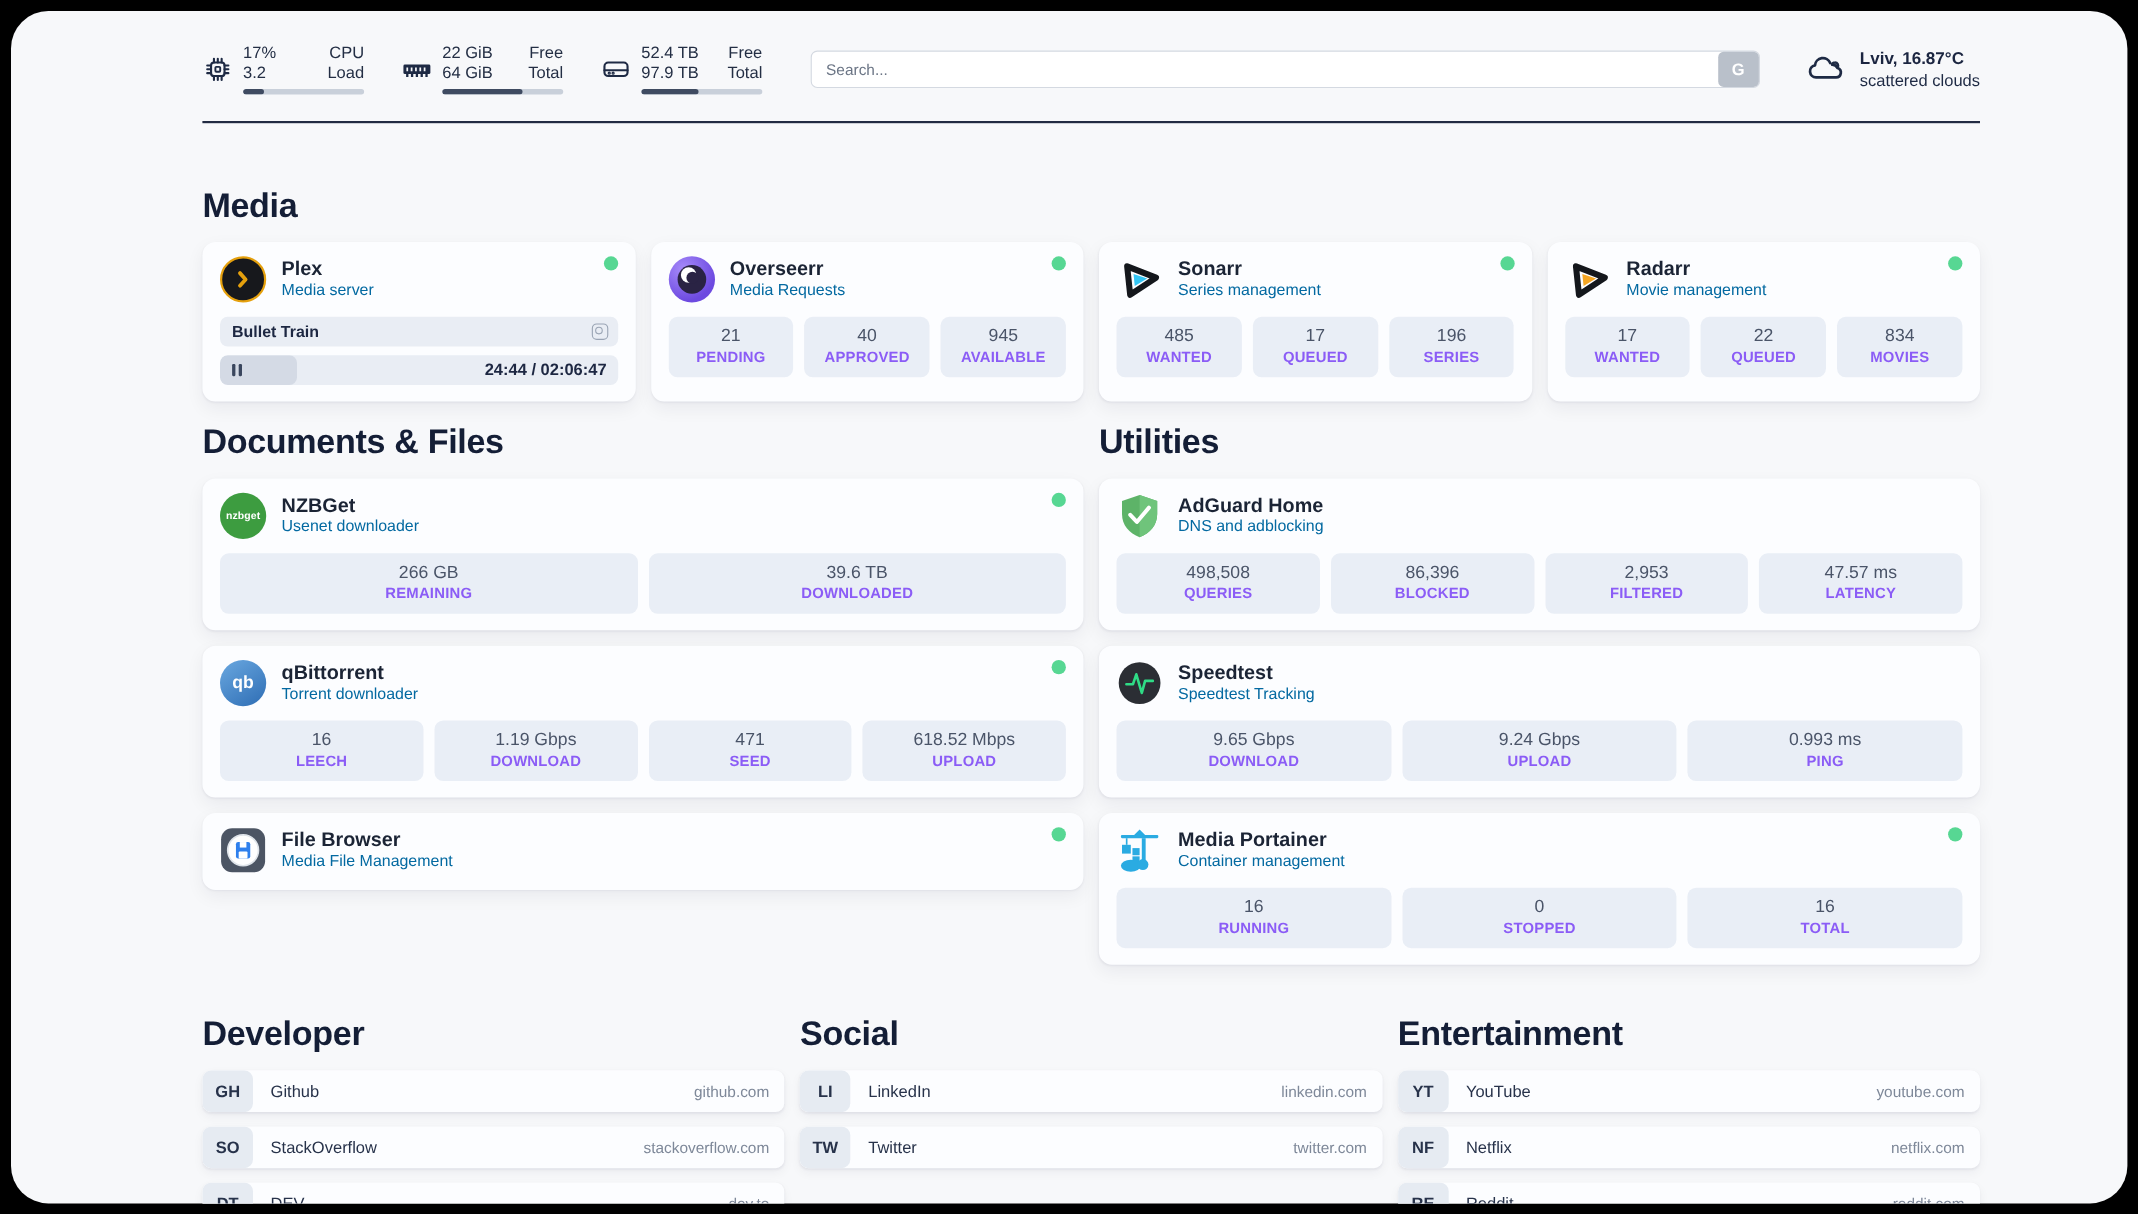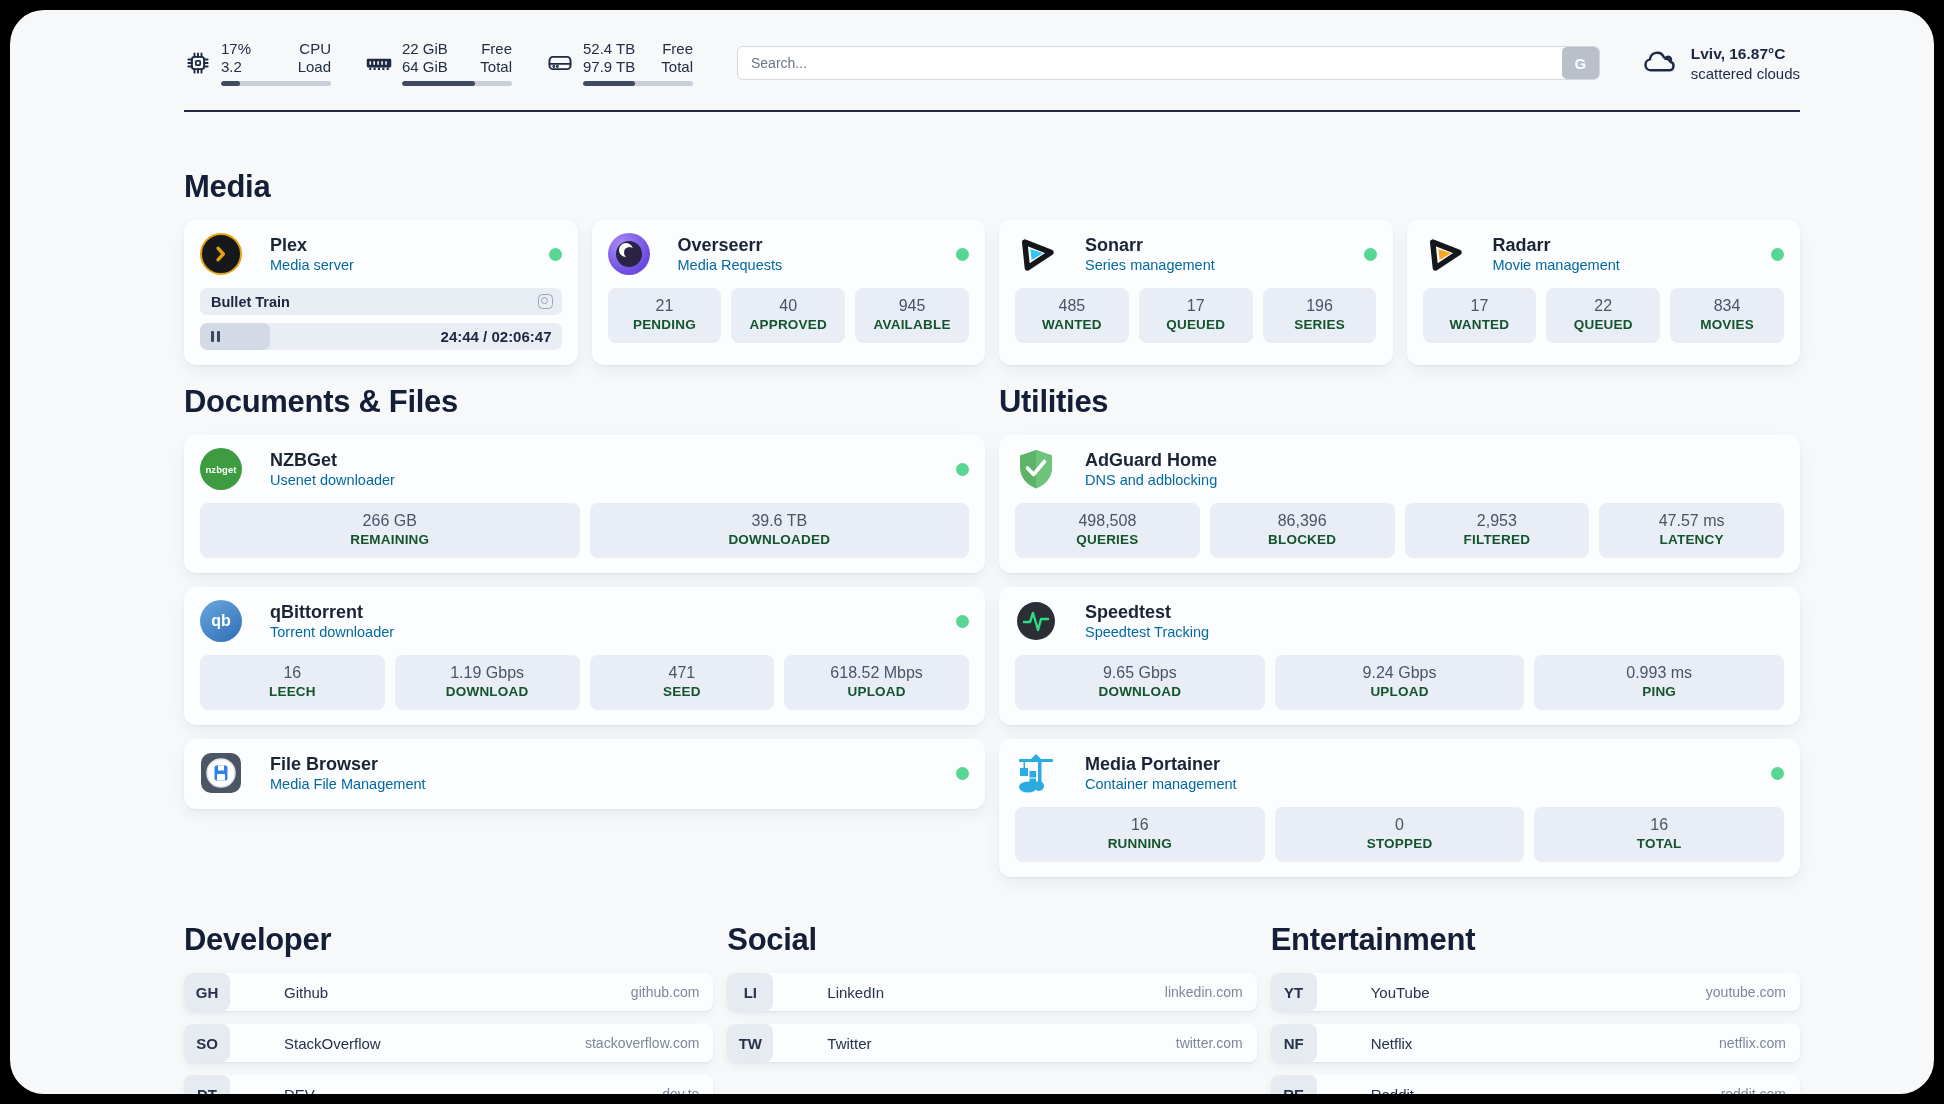--- a/index.html
+++ b/index.html
@@ -39,31 +39,31 @@
   .h-media { margin:58px 0 16px; }
   .h-col { margin:20px 0 16px; }
   .h-bm { margin:46px 0 16px; }
 
   .media-grid { display:grid; grid-template-columns:repeat(4,1fr); gap:14px; }
   .twocol { display:grid; grid-template-columns:1fr 1fr; gap:0 14px; align-items:start; }
   .stack { display:flex; flex-direction:column; gap:14px; }
 
   .card { background:#fcfdff; border-radius:12px; padding:13px 16px 15px;
     box-shadow:0 1px 2px rgba(15,25,50,.05), 0 6px 16px rgba(15,25,50,.06); cursor:pointer; }
-  .card-h { display:flex; align-items:center; gap:28px; }
+  .card-h { display:flex; align-items:flex-start; gap:14px; }
   .app-icon { width:42px; height:42px; flex:none; position:relative; }
   .app-meta { min-width:0; }
   .app-name { font-size:18px; font-weight:700; color:#1b2435; line-height:22px; }
   .app-desc { font-size:14.5px; color:#0369a1; line-height:19px; }
   .dot { width:13px; height:13px; border-radius:50%; background:#57d793; margin-left:auto; flex:none; }
 
   .stats { display:flex; gap:10px; margin-top:13px; }
   .pill { flex:1; background:#e9eef6; border-radius:8px; text-align:center; padding:8px 4px 9px; }
   .pill-v { font-size:16px; color:#4a5468; line-height:20px; }
-  .pill-l { font-size:13.5px; font-weight:700; color:#14532d; line-height:18px; letter-spacing:.2px; }
+  .pill-l { font-size:13.5px; font-weight:700; color:#8b5cf6; line-height:18px; letter-spacing:.2px; }
 
   
   .np { margin-top:13px; background:#e9edf4; border-radius:7px; height:27px; display:flex; align-items:center; padding:0 9px 0 11px; }
   .np-title { font-size:14.5px; font-weight:700; color:#1d2742; }
   .np-ic { margin-left:auto; width:15px; height:15px; border:1.5px solid #9aa4b4; border-radius:4.5px; position:relative; }
   .np-ic::after { content:""; position:absolute; left:50%; top:50%; width:5px; height:5px; margin:-4.2px 0 0 -4.2px;
     border:1.5px solid #9aa4b4; border-radius:50%; }
   .pb { margin-top:8px; background:#e9edf4; border-radius:7px; height:27px; position:relative; overflow:hidden; cursor:pointer; }
   .pb-fill { position:absolute; left:0; top:0; bottom:0; background:#d4dae5; border-radius:7px; display:flex; align-items:center; padding-left:11px; }
   .pause { display:flex; gap:3px; }
@@ -78,21 +78,21 @@
 
   
   .ovs { border-radius:50%; background:radial-gradient(circle at 32% 28%, #a78bfa, #6d4ae0 70%); position:relative; overflow:hidden; }
   .ovs .in { position:absolute; inset:8px; border-radius:50%; background:#2a2344; }
   .ovs .cr1 { position:absolute; left:11px; top:10px; width:14px; height:14px; border-radius:50%; background:#fff; }
   .ovs .cr2 { position:absolute; left:16px; top:14px; width:11px; height:11px; border-radius:50%; background:#2a2344; }
 
   
   .bm-grid { display:grid; grid-template-columns:repeat(3,1fr); gap:0 14px; align-items:start; }
   .bm-row { height:38px; background:#fcfdff; border-radius:8px; display:flex; align-items:center; overflow:hidden;
-    box-shadow:0 1px 2px rgba(15,25,50,.05), 0 4px 10px rgba(15,25,50,.05); margin-bottom:13px; cursor:pointer;gap:38px; }
+    box-shadow:0 1px 2px rgba(15,25,50,.05), 0 4px 10px rgba(15,25,50,.05); margin-bottom:13px; cursor:pointer; }
   .bm-badge { width:46px; height:100%; background:#e6ebf2; border-radius:8px; display:flex; align-items:center;
     justify-content:center; font-size:15px; font-weight:700; color:#27324a; flex:none; }
   .bm-name { margin-left:16px; font-size:15px; font-weight:500; color:#27324a; }
   .bm-url { margin-left:auto; margin-right:14px; font-size:14px; color:#7e8899; }
 </style>
 </head>
 <body>
 
 <div class="screen">
 <div class="page">

